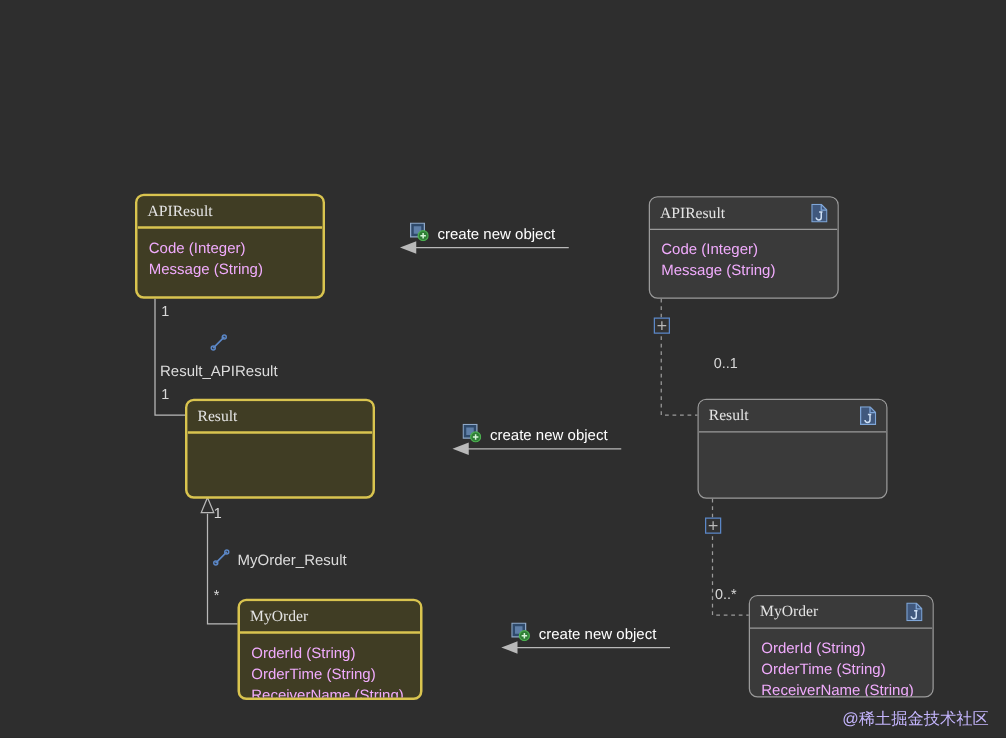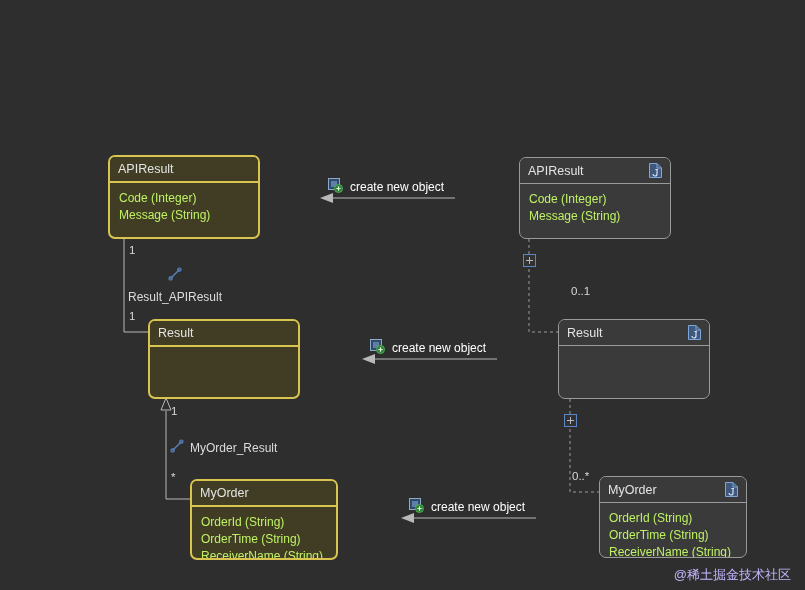--- a/index.html
+++ b/index.html
@@ -50,27 +50,27 @@
   }
   .entity .hdr {
     box-sizing: border-box;
     height: 26px;
     display: flex;
     align-items: center;
     padding: 0 8px;
     font-size: 12.5px;
     color: #e4e4e4;
   }
-  .entity .hdr .title { flex: 1 1 auto; white-space: nowrap; }
+  .entity .hdr .title { flex: 1 1 auto; white-space: nowrap; font-family: Liberation Serif, serif; }
   .entity .body {
     box-sizing: border-box;
     padding: 7px 9px 6px 9px;
     font-size: 12px;
     line-height: 17px;
-    color: #bef264;
+    color: #f0abfc;
   }
   .entity .attr { white-space: nowrap; }
 
   
   .entity.olive {
     border: 2px solid #d9c44f;
     background: #403d24;
   }
   .entity.olive .hdr { border-bottom: 2px solid #d9c44f; background: #403d24; }
 

